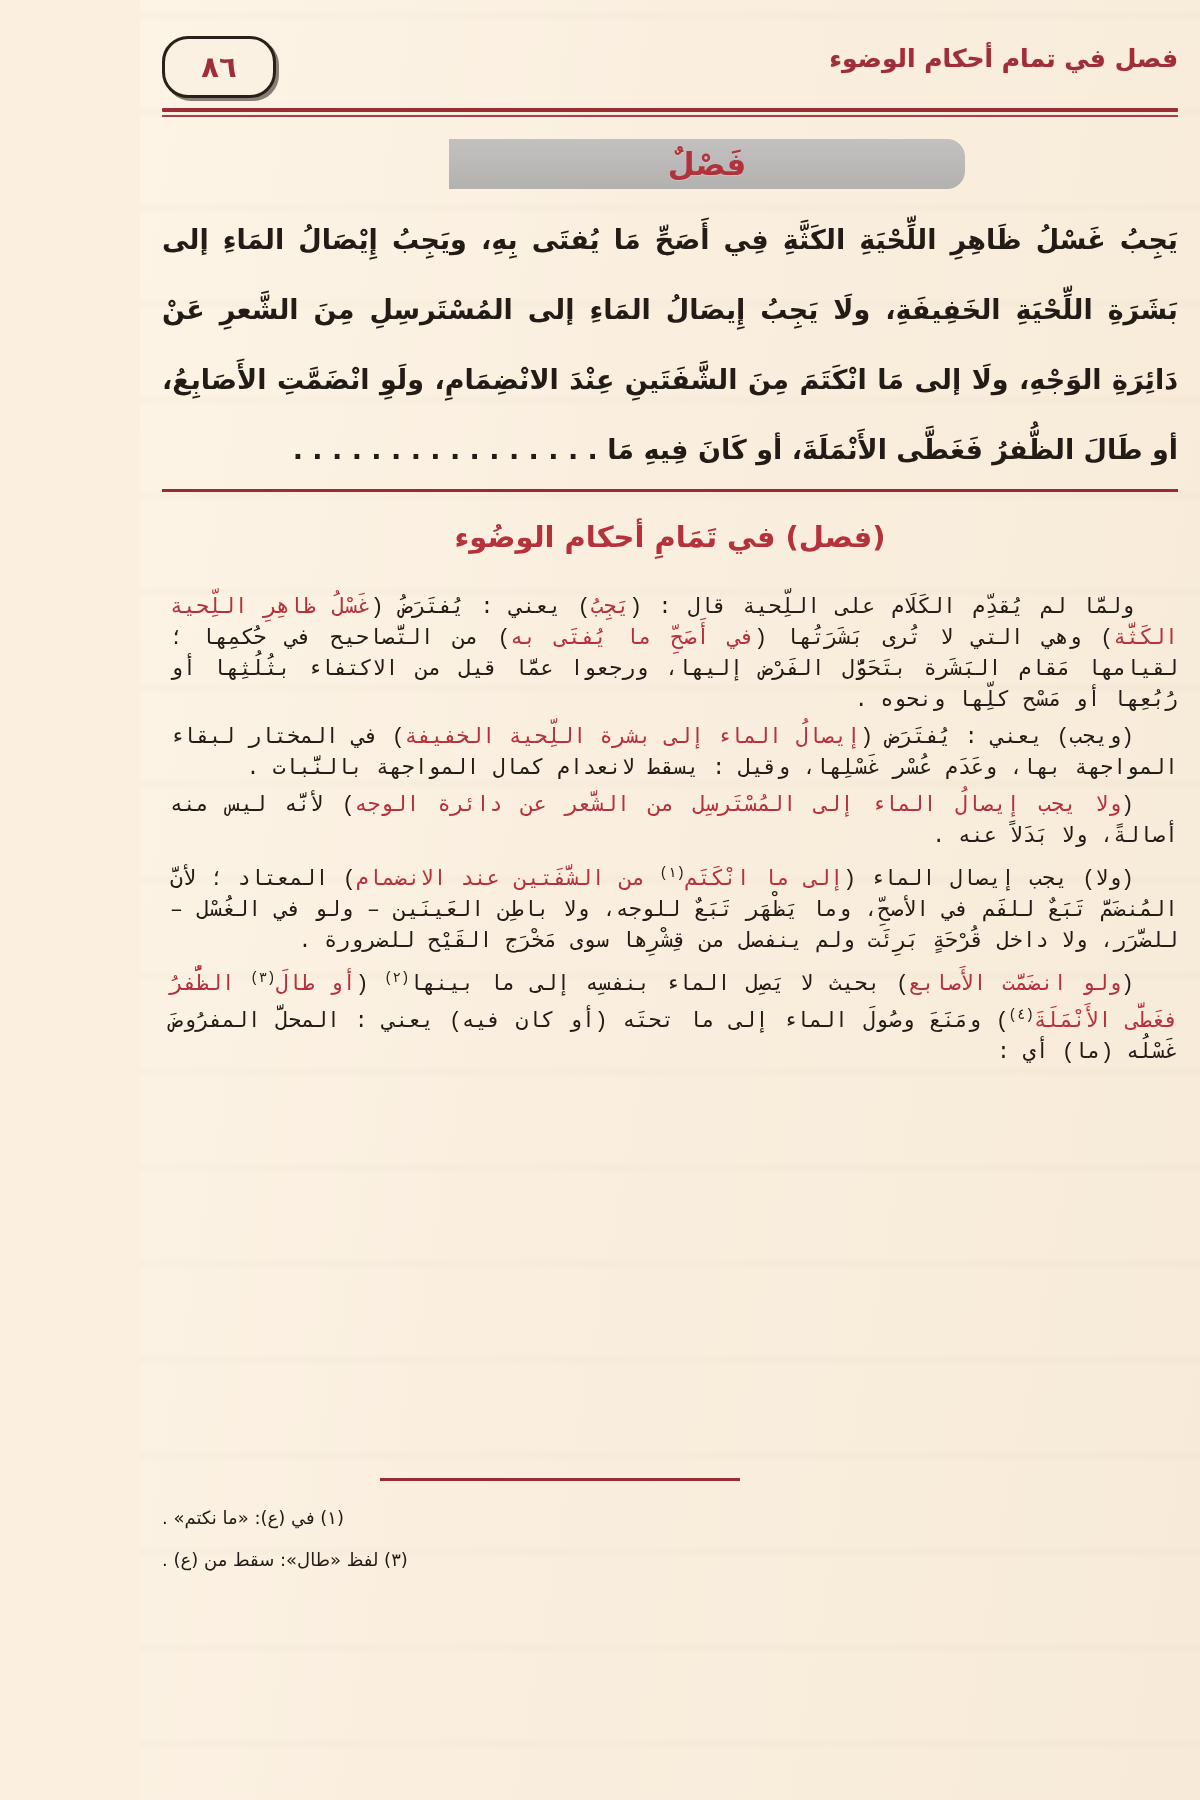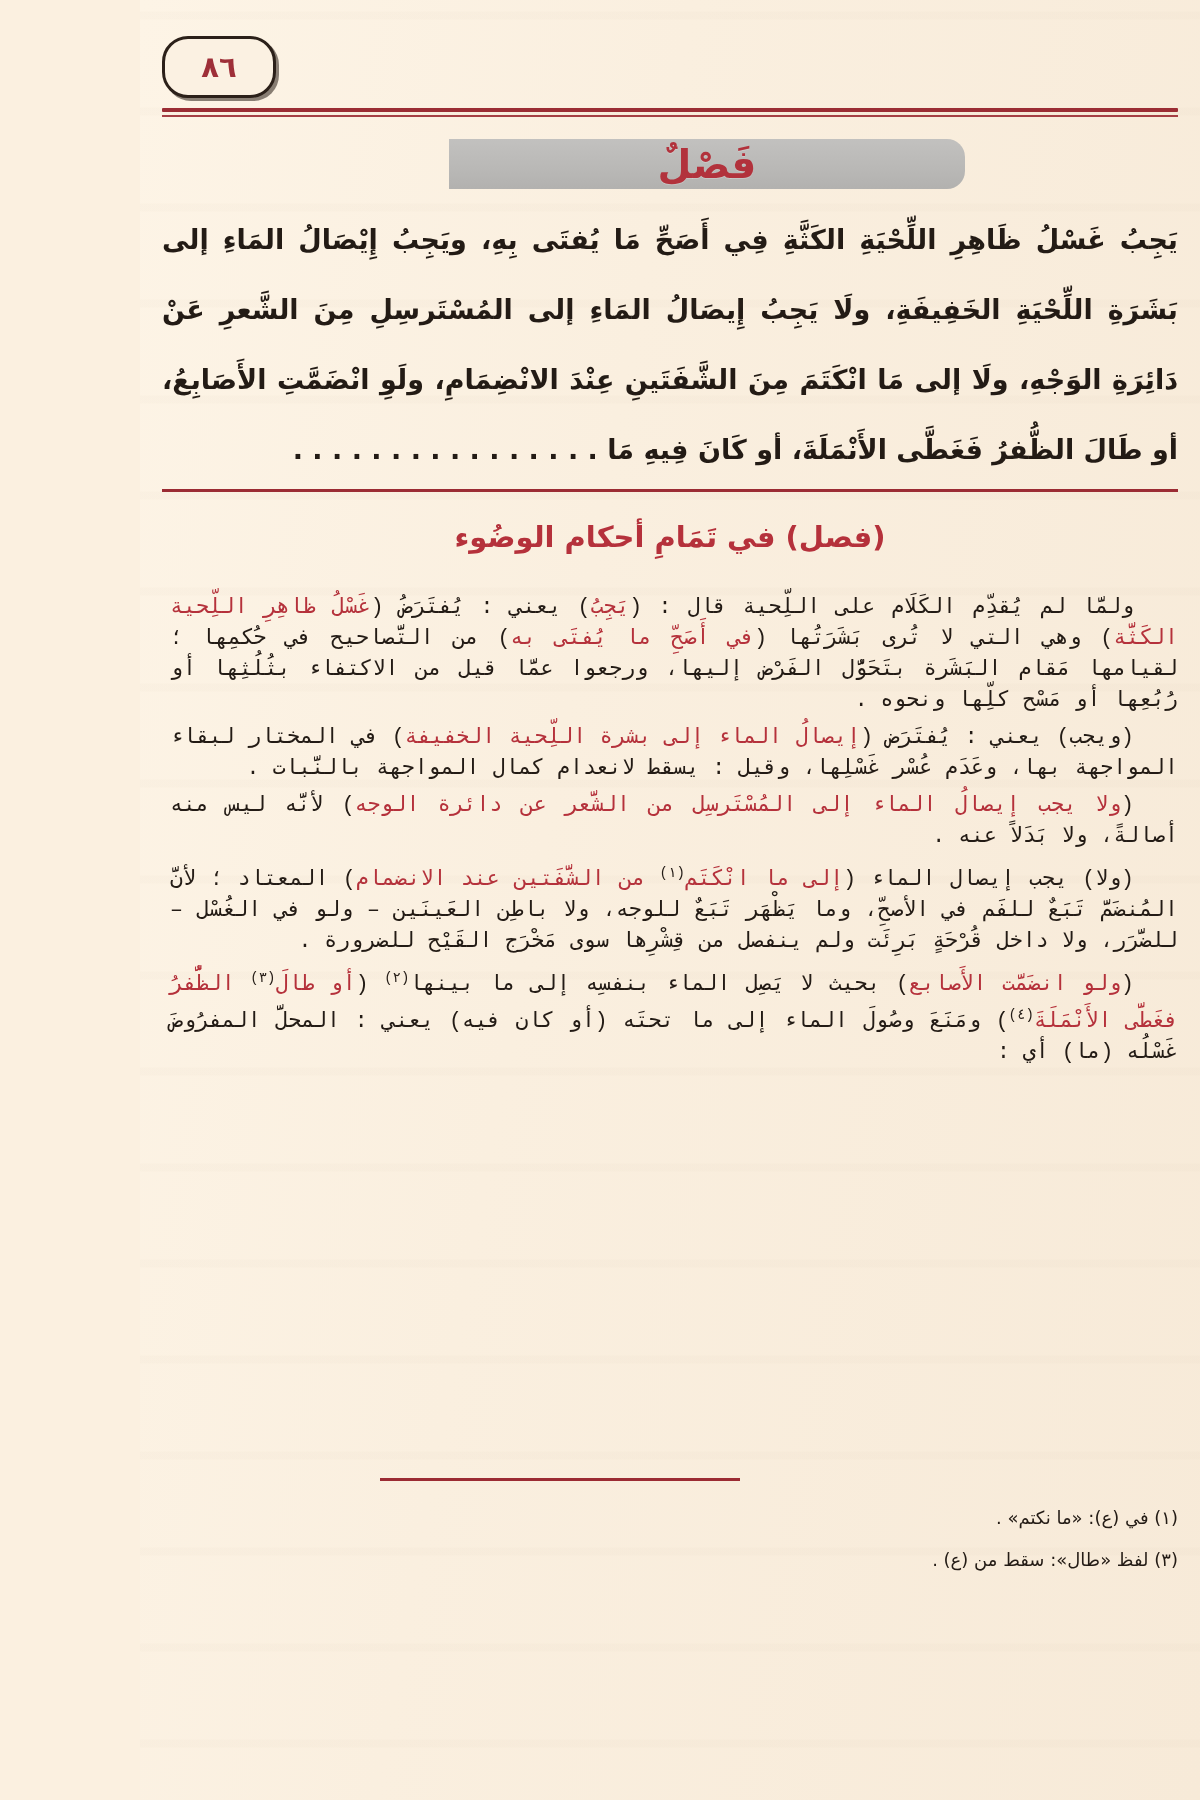--- a/index.html
+++ b/index.html
@@ -108,21 +108,21 @@
     right: 235px;
     width: 516px;
     height: 50px;
     background: linear-gradient(180deg, #c2c1bf 0%, #b9b8b6 60%, #b2b1af 100%);
     border-radius: 0 18px 18px 0;
     display: flex;
     align-items: center;
     justify-content: center;
   }
   .fasl-banner .fasl-word {
-    font-size: 39px;
+    font-size: 31px;
     font-weight: bold;
     color: #b2323c;
     direction: rtl;
     text-shadow: 0 1px 0 rgba(255,255,255,0.22);
   }
 
   
   .matn {
     position: absolute;
     top: 205px;
@@ -209,29 +209,30 @@
     font-family: "DejaVu Sans", sans-serif;
     font-size: 18px;
     line-height: 40px;
     color: #231b15;
   }
   .fn {
     display: block;
     text-align: justify;
     margin-bottom: 2px;
   }
-  .fn.centered { text-align: right; }
+  .fn.centered { text-align: left; }
   .fn-num { white-space: nowrap; }
 </style>
 </head>
 <body>
 
 <div class="page">
 
   <div class="header">
+    <div class="running-title">فصل في تمام أحكام الوضوء</div>
 
     <div class="page-num-box">
       <span class="page-num">٨٦</span>
     </div>
 
     <div class="header-rules">
       <div class="rule-thick"></div>
       <div class="rule-thin"></div>
     </div>
   </div>

